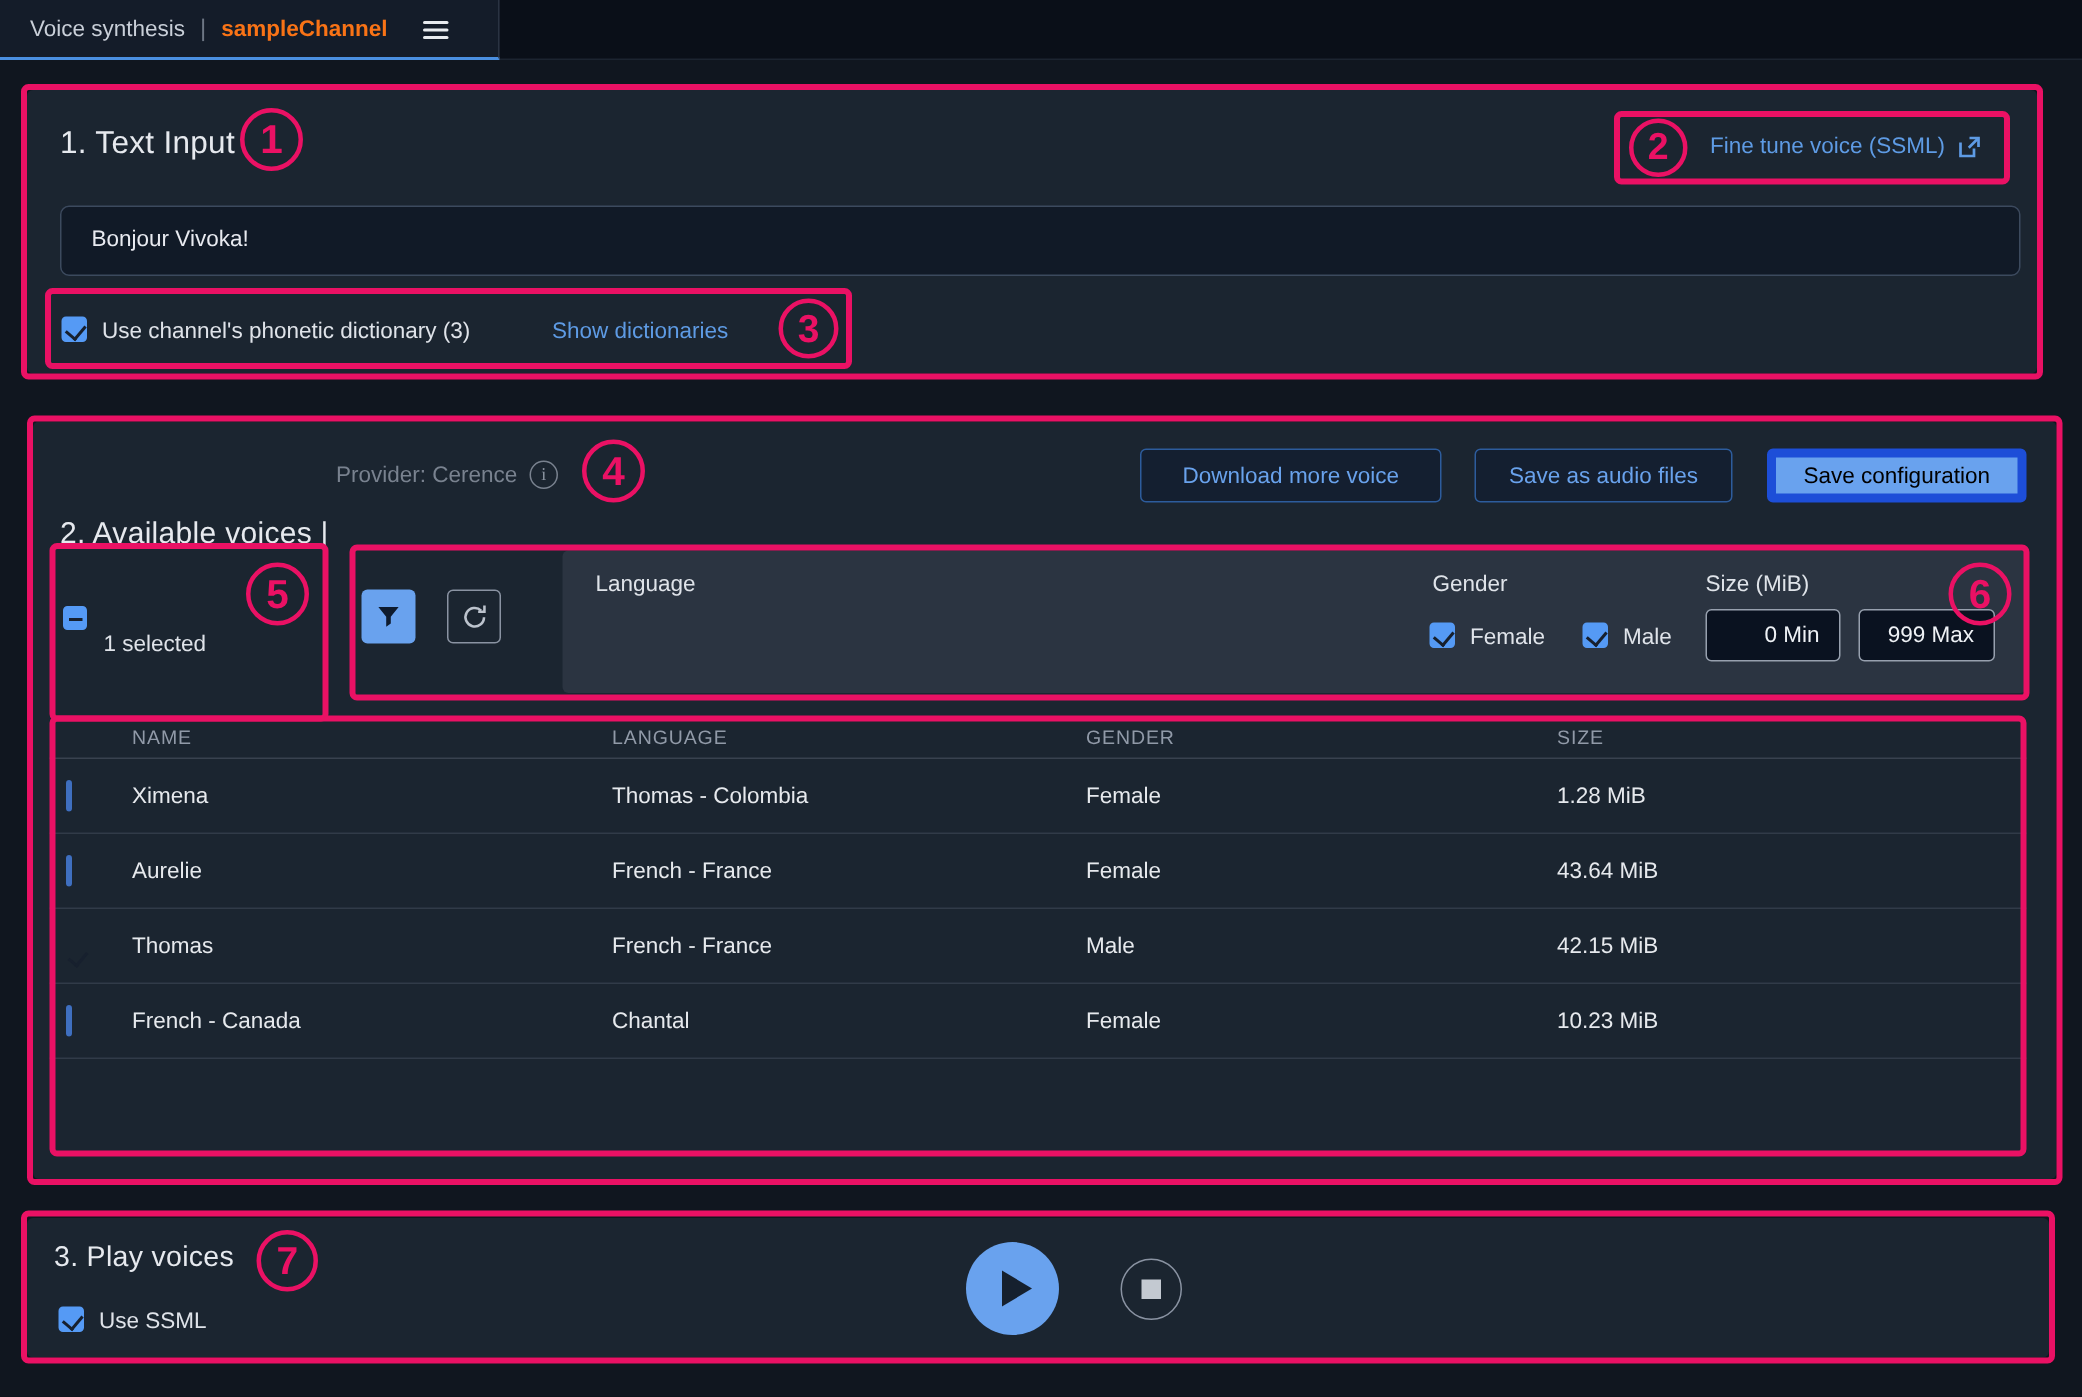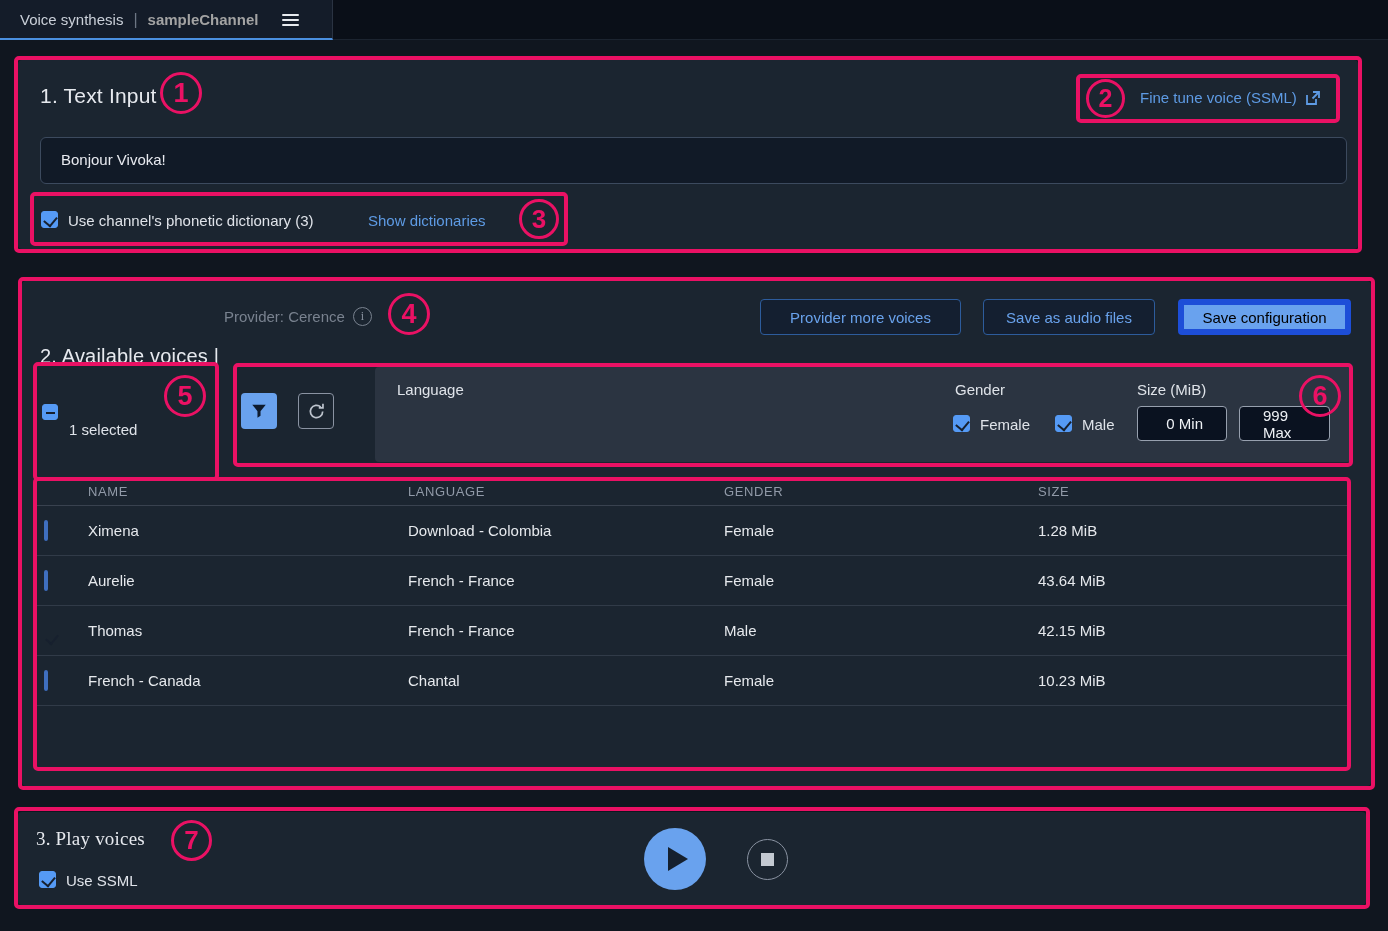--- a/index.html
+++ b/index.html
@@ -8,38 +8,38 @@
     position: relative; width: 1388px; height: 931px;
     background: #10161f; overflow: hidden;
     font-family: "Liberation Sans", sans-serif;
     color: #e3e7ec;
   }
   
   .topbar { position:absolute; left:0; top:0; width:1388px; height:40px; background:#0a0f18; border-bottom:1px solid #1c2430; }
   .tab { position:absolute; left:0; top:0; width:333px; height:40px; background:#141c29; border-bottom:2px solid #4a8fe0; border-right:1px solid #2a3342; display:flex; align-items:center; padding:1px 14px 0 20px; gap:10px; cursor:pointer; }
   .tab-title { font-size:15px; color:#c9cfd8; white-space:nowrap; }
   .tab-sep { color:#6d7684; font-size:16px; }
-  .tab-channel { font-size:15px; font-weight:bold; color:#a3a3a3; white-space:nowrap; }
+  .tab-channel { font-size:15px; font-weight:bold; color:#f97316; white-space:nowrap; }
   .hamburger { margin-left:14px; display:flex; flex-direction:column; gap:3px; cursor:pointer; }
   .hamburger span { display:block; width:17px; height:2px; background:#e8ebef; border-radius:1px; }
   
   .card { position:absolute; background:#1b2530; border-radius:4px; }
   .sec-title { position:absolute; font-size:21px; color:#e6e9ee; letter-spacing:.2px; }
   
   .ann-rect { position:absolute; border:4px solid #ea1164; border-radius:5px; pointer-events:none; z-index:50; }
   .ann-circle { position:absolute; z-index:51; border:3px solid #ea1164; border-radius:50%; color:#ea1164; font-weight:bold; display:flex; align-items:center; justify-content:center; background:transparent; pointer-events:none; }
   
   .link { color:#5e9be4; font-size:15px; cursor:pointer; display:inline-flex; align-items:center; gap:7px; }
   .btn-outline { position:absolute; height:36px; background:#141f30; border:1px solid #2d5c9c; border-radius:4px; color:#69a2ec; font-size:15px; display:flex; align-items:center; justify-content:center; cursor:pointer; }
   .btn-filled  { position:absolute; height:36px; background:#69a2ee; border:6px solid #1d4ed8; border-radius:4px; color:#000000; font-size:15px; display:flex; align-items:center; justify-content:center; cursor:pointer; }
   
   .textarea { position:absolute; background:#111a27; border:1px solid #3c4a5e; border-radius:6px; font-size:15px; color:#e8eaf0; padding:13px 20px; }
   .select { position:absolute; background:#0a1220; border:1px solid #97a0ae; border-radius:4px; display:flex; align-items:center; padding:0 12px; font-size:15px; color:#eef1f5; cursor:pointer; }
   .select .chev { margin-left:auto; }
-  .num-input { position:absolute; background:#0a1220; border:1px solid #97a0ae; border-radius:4px; display:flex; align-items:center; justify-content:flex-end; padding:0 23px; font-size:15px; color:#eef1f5; }
+  .num-input { position:absolute; background:#0a1220; border:1px solid #97a0ae; border-radius:4px; display:flex; align-items:center; justify-content:flex-end; padding:0 13px; font-size:15px; color:#eef1f5; }
   .flabel { position:absolute; font-size:15px; color:#dfe3e9; }
   
   .cb { position:absolute; width:17px; height:17px; border-radius:3px; cursor:pointer; }
   .cb.checked { background:#559af5; border:1px solid #559af5; }
   .cb.checked::after { content:""; position:absolute; left:4px; top:2px; width:7px; height:10px; border:solid #17202e; border-width:0 2px 2px 0; transform:rotate(40deg); }
   .cb.indeterminate { background:#559af5; border:1px solid #559af5; }
   .cb.indeterminate::after { content:""; position:absolute; left:3px; top:7px; width:9px; height:2px; background:#17202e; }
   
   .icon-btn-filled { position:absolute; width:36px; height:36px; background:#69a2ee; border-radius:4px; display:flex; align-items:center; justify-content:center; cursor:pointer; }
   .icon-btn-ghost { position:absolute; width:36px; height:36px; background:transparent; border:1px solid #8a93a2; border-radius:4px; display:flex; align-items:center; justify-content:center; cursor:pointer; color:#bcc3cd; }
@@ -98,21 +98,21 @@
     <div class="cb checked" style="left:23px; top:151px;"></div>
     <div class="flabel" style="left:50px; top:152px;">Use channel's phonetic dictionary (3)</div>
     <div class="link" style="position:absolute; left:350px; top:152px;">Show dictionaries</div>
   </div>
 
   <div class="card" style="left:22px; top:281px; width:1349px; height:505px;">
     <div class="sec-title" style="left:18px; top:24px; font-size:20px;margin-top:40px;">2. Available voices |</div>
     <div style="position:absolute; left:202px; top:27px; font-size:15px; color:#79828f;">Provider: Cerence</div>
     <div class="info-i" style="left:331px; top:26px;">i</div>
 
-    <div class="btn-outline" style="left:738px; top:18px; width:201px;">Provider more voices</div>
+    <div class="btn-outline" style="left:738px; top:18px; width:201px;">Download more voice</div>
     <div class="btn-outline" style="left:961px; top:18px; width:172px;">Save as audio files</div>
     <div class="btn-filled" style="left:1156px; top:18px; width:173px;">Save configuration</div>
 
     <div class="cb indeterminate" style="left:20px; top:123px; width:16px; height:16px;"></div>
     <div class="flabel" style="left:47px; top:124px;margin-top:16px;">1 selected</div>
 
     <div class="icon-btn-filled" style="left:219px; top:112px;">
       <svg width="18" height="18" viewBox="0 0 20 20">
         <path d="M2.5 3h15l-5.8 7.2v5l-3.4 2.3v-7.3z" fill="#0e1b2e"></path>
       </svg>
@@ -144,21 +144,21 @@
       <div></div>
       <div>NAME</div>
       <div>LANGUAGE</div>
       <div>GENDER</div>
       <div>SIZE</div>
     </div>
 
     <div class="t-row">
       <div><span class="rcb unchecked"></span></div>
       <div>Ximena</div>
-      <div>Download - Colombia</div>
+      <div>Thomas - Colombia</div>
       <div>Female</div>
       <div>1.28 MiB</div>
     </div>
 
     <div class="t-row">
       <div><span class="rcb unchecked"></span></div>
       <div>Aurelie</div>
       <div>French - France</div>
       <div>Female</div>
       <div>43.64 MiB</div>
@@ -175,21 +175,21 @@
     <div class="t-row">
       <div><span class="rcb unchecked"></span></div>
       <div>French - Canada</div>
       <div>Chantal</div>
       <div>Female</div>
       <div>10.23 MiB</div>
     </div>
   </div>
 
   <div class="card" style="left:18px; top:812px; width:1348px; height:93px;">
-    <div class="sec-title" style="left:18px; top:16px; font-size:19px;font-family:Liberation Serif, serif;">3. Play voices</div>
+    <div class="sec-title" style="left:18px; top:16px; font-size:19px;">3. Play voices</div>
     <div class="cb checked" style="left:21px; top:59px;"></div>
     <div class="flabel" style="left:48px; top:60px;">Use SSML</div>
 
     <div class="play-btn" style="left:626px; top:16px;">
       <span class="play-tri"></span>
     </div>
     <div class="stop-btn" style="left:729px; top:27px;">
       <span class="stop-sq"></span>
     </div>
   </div>

